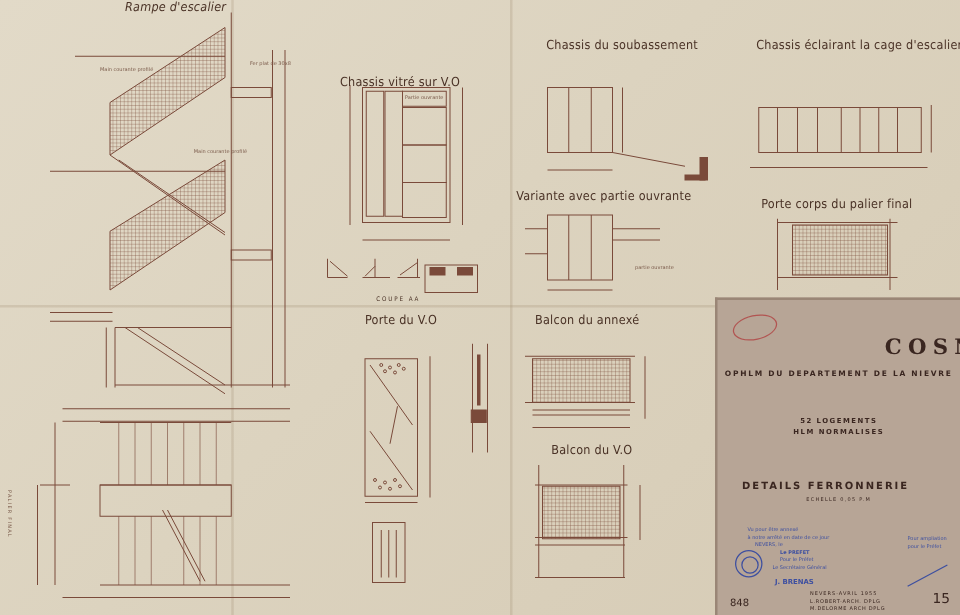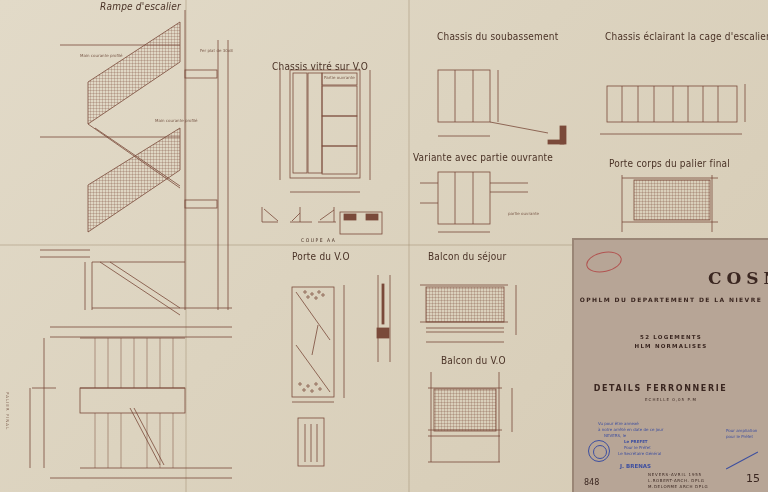--- a/index.html
+++ b/index.html
@@ -194,21 +194,21 @@
 </svg>
 
 <div class="title" style="left:100px;top:1px;font-style:italic;">Rampe d'escalier</div>
 <div class="title" style="left:272px;top:33px;margin-top:28px;">Chassis vitré sur V.O</div>
 <div class="title" style="left:301px;top:237px;font-size:5px;letter-spacing:1.5px;">COUPE AA</div>
 <div class="title" style="left:424px;top:31px;margin-left:13px;">Chassis du soubassement</div>
 <div class="title" style="left:413px;top:152px;">Variante avec partie ouvrante</div>
 <div class="title" style="left:605px;top:31px;">Chassis éclairant la cage d'escalier</div>
 <div class="title" style="left:609px;top:158px;">Porte corps du palier final</div>
 <div class="title" style="left:292px;top:251px;">Porte du V.O</div>
-<div class="title" style="left:428px;top:251px;">Balcon du séjour</div>
+<div class="title" style="left:428px;top:251px;">Balcon du annexé</div>
 <div class="title" style="left:441px;top:355px;">Balcon du V.O</div>
 
 <div class="note" style="left:80px;top:53px;">Main courante profilé</div>
 <div class="note" style="left:200px;top:48px;">Fer plat de 30x8</div>
 <div class="note" style="left:155px;top:118px;">Main courante profilé</div>
 <div class="note" style="left:324px;top:75px;">Partie ouvrante</div>
 <div class="note" style="left:508px;top:211px;">partie ouvrante</div>
 <div class="note" style="left:5px;top:392px;writing-mode:vertical-rl;letter-spacing:1px;">PALIER FINAL</div>
 
 <div class="cartouche">

